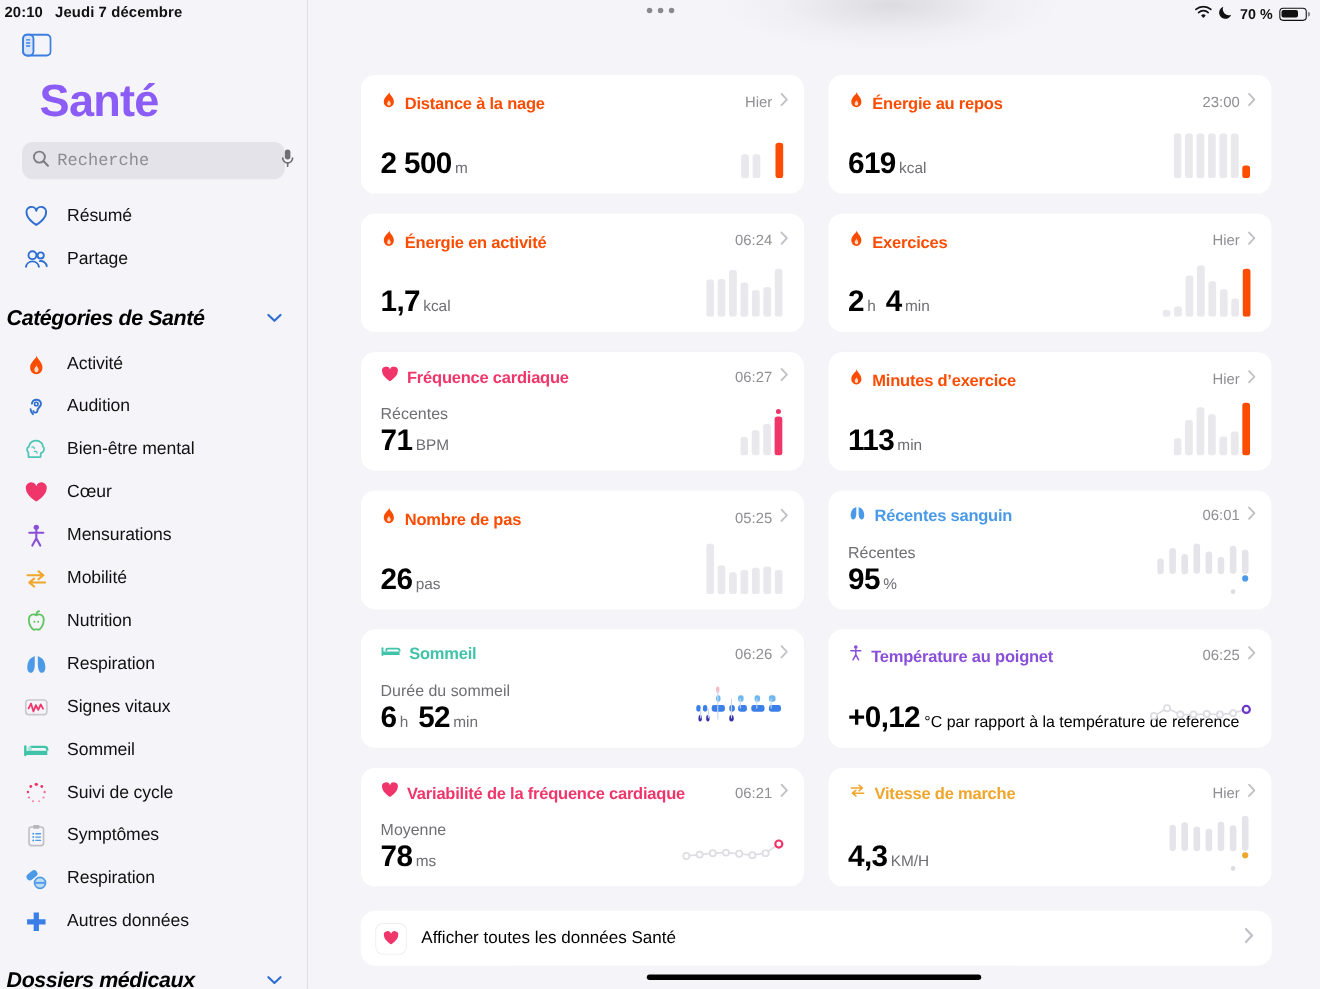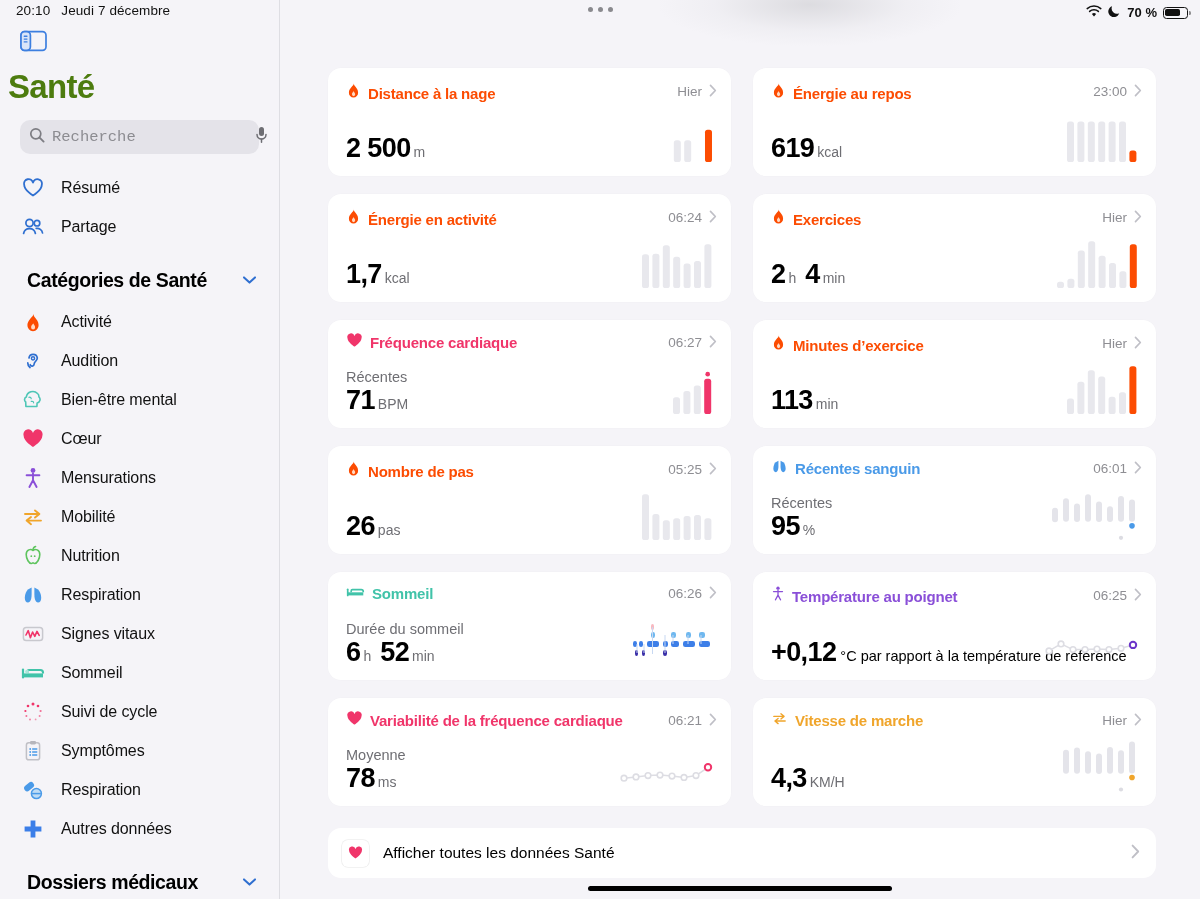--- a/index.html
+++ b/index.html
@@ -9,58 +9,58 @@
     background:#f2f2f7;
     -webkit-font-smoothing:antialiased;
   }
   .screen{ position:relative; width:1200px; height:899px; display:flex; background:#f5f4f8; }
 
   
   .statusbar{
     position:absolute; top:0; left:0; width:1200px; height:28px;
     display:flex; align-items:center; z-index:40; pointer-events:none;
   }
-  .sb-left{ position:absolute; left:16px; top:3px; display:flex; align-items:center; gap:11px;
-            font-size:13.5px; font-weight:400; color:#111; letter-spacing:.1px;}
+  .sb-left{ position:absolute; left:4px; top:3px; display:flex; align-items:center; gap:11px;
+            font-size:13.5px; font-weight:700; color:#111; letter-spacing:.1px;}
   .sb-right{ position:absolute; right:12px; top:4px; display:flex; align-items:center; gap:6px;
              font-size:13px; font-weight:700; color:#111;}
   .sb-dots{ position:absolute; left:588px; top:7px; display:flex; gap:5px; }
   .sb-dots i{ width:5px; height:5px; border-radius:50%; background:#8a8a8e; display:block;}
   .topfade{ position:absolute; top:0; left:660px; width:300px; height:46px; z-index:30;
             background:radial-gradient(ellipse at 50% 10%, rgba(170,170,175,.33) 0%, rgba(200,200,206,0.12) 45%, rgba(245,245,248,0) 72%); }
   .batt{ width:25px; height:12px; border:1.4px solid #111; border-radius:3.5px; position:relative; }
   .batt::after{ content:""; position:absolute; right:-3.6px; top:3.4px; width:2px; height:4.6px;
                 background:#111; border-radius:0 1.5px 1.5px 0; opacity:.45;}
   .batt i{ position:absolute; left:1.4px; top:1.4px; bottom:1.4px; width:65%; background:#111; border-radius:1.8px; display:block;}
 
   
   .sidebar{
     width:280px; height:899px; flex:0 0 280px; background:#f5f4f8;
     padding:0 0 0 0; overflow:hidden; position:relative;
     border-right:1px solid #dedee3;
   }
   .sb-toggle{ margin:30px 0 0 20px; width:27px; height:22px; cursor:pointer; }
-  .title{ font-size:33px; font-weight:700; color:#4d7c0f; margin:16px 0 0 8px; letter-spacing:-.7px; }
+  .title{ font-size:41px; font-weight:700; color:#8b5cf6; margin:16px 0 0 36px; letter-spacing:-.7px; }
   .search{
     margin:14px 20px 0 20px; height:34px; background:#e4e3e9; border-radius:10px;
     display:flex; align-items:center; padding:0 9px; gap:7px;
   }
   .search input{
     flex:1; border:none; background:transparent; outline:none;
     font-family:Liberation Mono, monospace; font-size:15.5px; color:#000;
   }
   .search input::placeholder{ color:#8c8c91; }
   .navitem{
     display:flex; align-items:center; gap:15px; height:39px; padding:0 20px; cursor:pointer;
   }
   .navitem .lbl{ font-size:16px; color:#111; letter-spacing:-.1px; }
   .navicon{ width:26px; display:flex; align-items:center; justify-content:center; flex:0 0 26px;}
   .section{
     display:flex; align-items:center; justify-content:space-between;
-    padding:0 22px 0 27px; height:44px; margin-top:12px; cursor:pointer;
+    padding:0 22px 0 6px; height:44px; margin-top:12px; cursor:pointer;font-style:italic;
   }
   .section .stxt{ font-size:19.5px; font-weight:700; color:#000; letter-spacing:-.4px; }
   .chev-d{ color:#2f6fd0; font-size:13px; font-weight:700; }
 
   
   .main{ flex:1; height:899px; position:relative; overflow:hidden; padding-top:48px; }
   .grid{
     display:grid; grid-template-columns:1fr 1fr; gap:18px 22px;
     padding:20px 44px 0 48px;
   }

